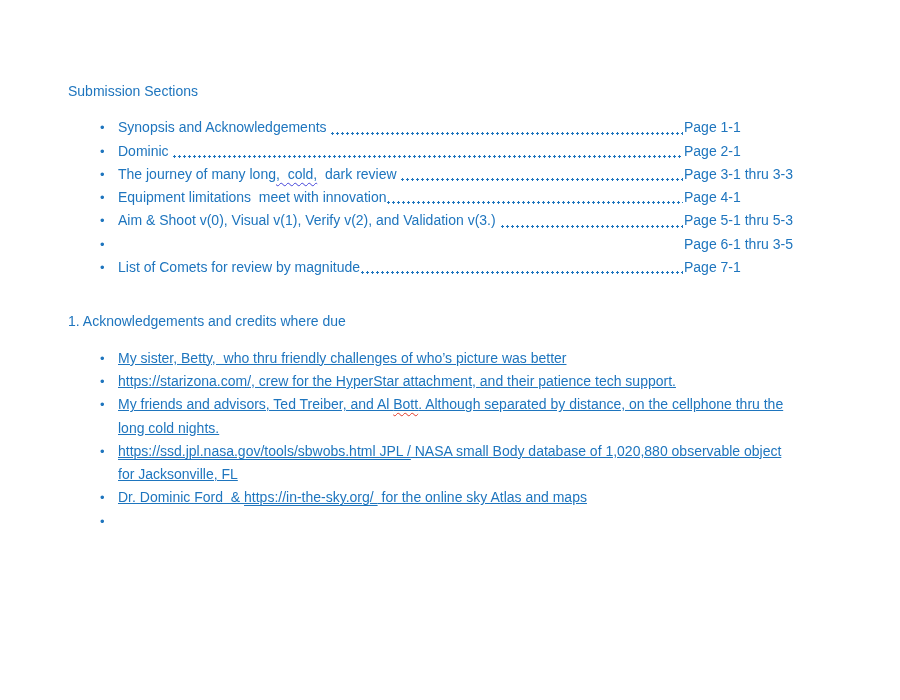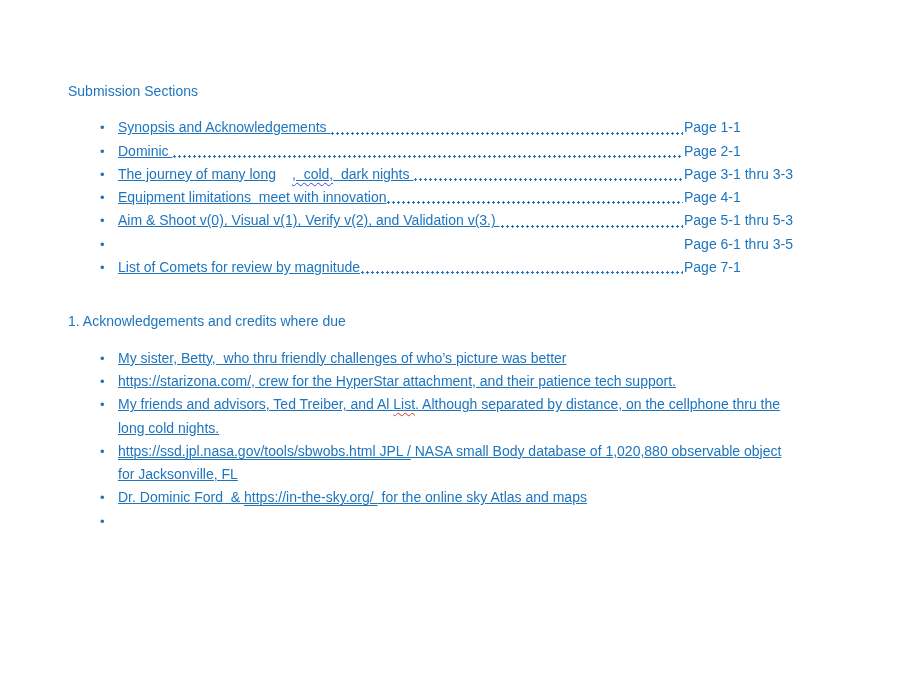--- a/index.html
+++ b/index.html
@@ -37,21 +37,20 @@
     flex: none;
     width: 18px;
     margin-left: 32px;
     font-size: 13px;
   }
   .toc-left {
     display: flex;
     width: 566px;
     flex: none;
     min-width: 0;
-    text-decoration: underline;
   }
   .runs {
     white-space: pre;
     flex: none;
   }
   .leader {
     flex: 1 1 auto;
     align-self: stretch;
     min-width: 8px;
     background-image: radial-gradient(circle, var(--text-blue, #1e75be) 1.05px, rgba(0,0,0,0) 1.35px);
@@ -75,21 +74,20 @@
     text-underline-offset: 3px;
     cursor: pointer;
     margin-top: 28px;
   }
   .run.grammar {
     text-decoration-line: underline;
     text-decoration-style: wavy;
     text-decoration-color: var(--grammar-squiggle, #4444da);
     text-decoration-thickness: 1px;
     text-underline-offset: 3px;
-    margin-left: 16px;
   }
   .run.spell {
     text-decoration-line: underline;
     text-decoration-style: wavy;
     text-decoration-color: var(--spell-squiggle, #e03a2a);
     text-decoration-thickness: 1px;
     text-underline-offset: 3px;
   }
 </style>
 </head>
@@ -110,21 +108,21 @@
         <span class="bullet">•</span>
         <span class="toc-left">
           <span class="runs"><span class="run plain">Dominic </span></span>
           <span class="leader"></span>
         </span>
         <span class="toc-page">Page 2-1</span>
       </div>
       <div class="row">
         <span class="bullet">•</span>
         <span class="toc-left">
-          <span class="runs"><span class="run plain">The journey of many long</span><span class="run grammar">,  cold,</span><span class="run plain">  dark nights </span></span>
+          <span class="runs"><span class="run plain">The journey of many long</span><span class="run grammar">,  cold,</span><span class="run plain">  dark review </span></span>
           <span class="leader"></span>
         </span>
         <span class="toc-page">Page 3-1 thru 3-3</span>
       </div>
       <div class="row">
         <span class="bullet">•</span>
         <span class="toc-left">
           <span class="runs"><span class="run plain">Equipment limitations  meet with innovation</span></span>
           <span class="leader"></span>
         </span>
@@ -159,21 +157,21 @@
       <div class="row">
         <span class="bullet">•</span>
         <span class="ack-text"><span class="run plain">My sister, Betty,  who thru friendly challenges of who’s picture was better</span></span>
       </div>
       <div class="row">
         <span class="bullet">•</span>
         <span class="ack-text"><span class="run plain">https://starizona.com/, crew for the HyperStar attachment, and their patience tech support.</span></span>
       </div>
       <div class="row">
         <span class="bullet">•</span>
-        <span class="ack-text"><span class="run plain">My friends and advisors, Ted Treiber, and Al </span><span class="run spell">List</span><span class="run plain">. Although separated by distance, on the cellphone thru the
+        <span class="ack-text"><span class="run plain">My friends and advisors, Ted Treiber, and Al </span><span class="run spell">Bott</span><span class="run plain">. Although separated by distance, on the cellphone thru the
 long cold nights.</span></span>
       </div>
       <div class="row">
         <span class="bullet">•</span>
         <span class="ack-text"><span class="run link">https://ssd.jpl.nasa.gov/tools/sbwobs.html JPL /</span><span class="run plain"> NASA small Body database of 1,020,880 observable object
 for Jacksonville, FL</span></span>
       </div>
       <div class="row">
         <span class="bullet">•</span>
         <span class="ack-text"><span class="run plain">Dr. Dominic Ford  &amp; </span><span class="run link">https://in-the-sky.org/ </span><span class="run plain"> for the online sky Atlas and maps</span></span>

